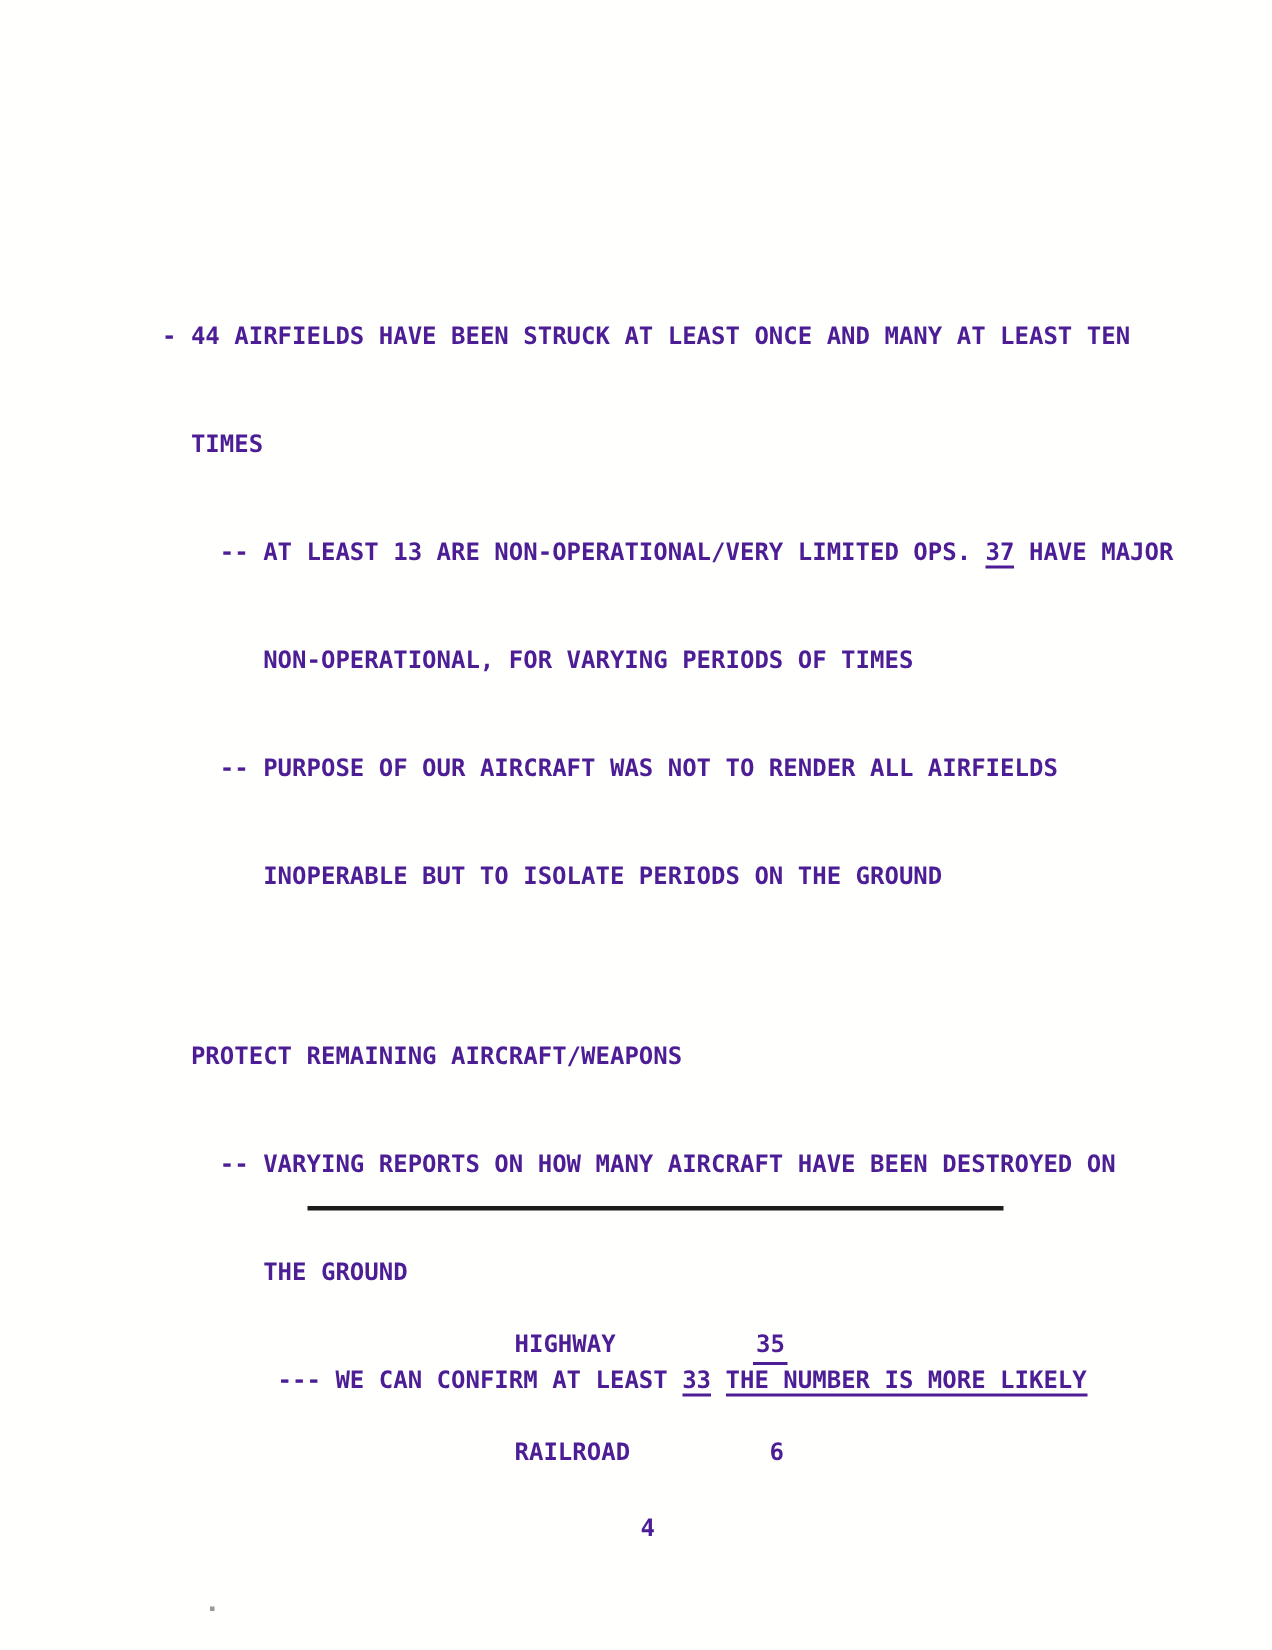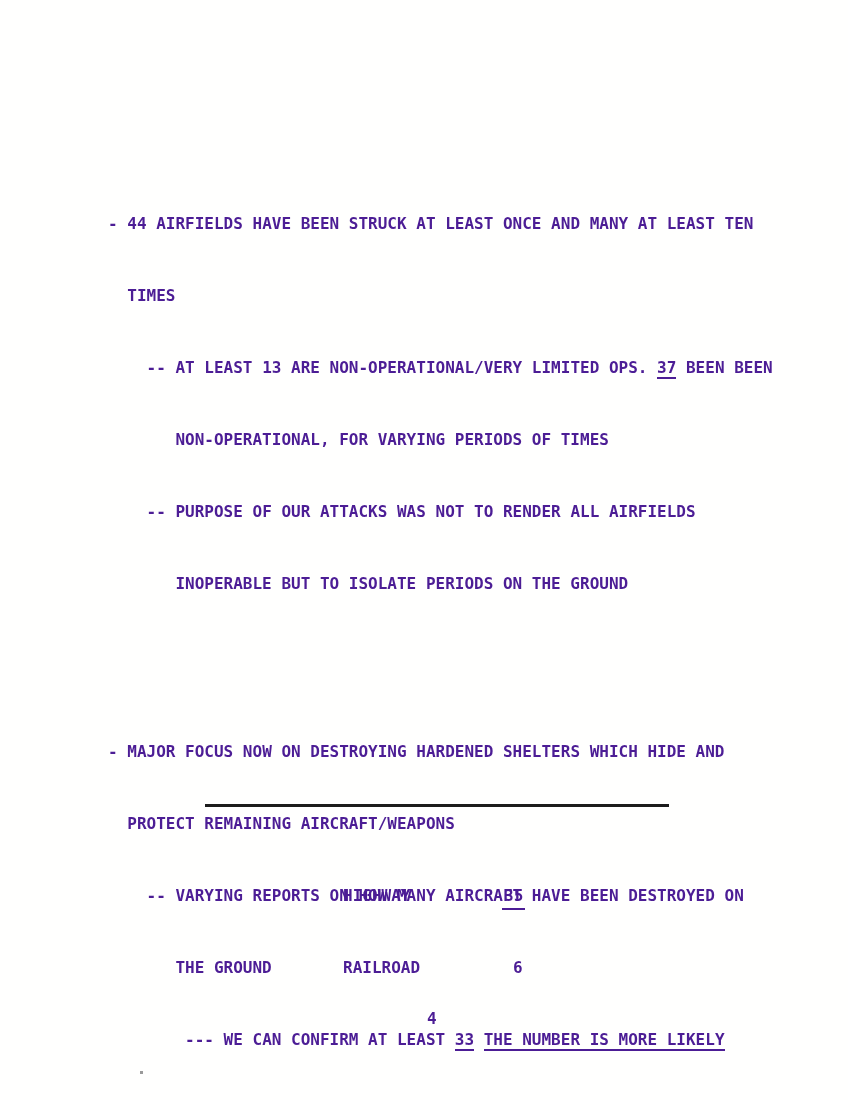--- a/index.html
+++ b/index.html
@@ -68,27 +68,26 @@
 </head>
 <body>
 
 <div class="page">
 
   <div class="doc">
 
     
     <div class="line ind0"><span>- 44 AIRFIELDS HAVE BEEN STRUCK AT LEAST ONCE AND MANY AT LEAST TEN</span></div>
     <div class="line ind0c"><span>TIMES</span></div>
-    <div class="line ind1"><span>-- AT LEAST 13 ARE NON-OPERATIONAL/VERY LIMITED OPS. </span><span class="u">37</span><span> BEEN BEEN</span></div>
+    <div class="line ind1"><span>-- AT LEAST 13 ARE NON-OPERATIONAL/VERY LIMITED OPS. </span><span class="u">37</span><span> HAVE MAJOR</span></div>
     <div class="line ind1c"><span>NON-OPERATIONAL, FOR VARYING PERIODS OF TIMES</span></div>
-    <div class="line ind1"><span>-- PURPOSE OF OUR ATTACKS WAS NOT TO RENDER ALL AIRFIELDS</span></div>
+    <div class="line ind1"><span>-- PURPOSE OF OUR AIRCRAFT WAS NOT TO RENDER ALL AIRFIELDS</span></div>
     <div class="line ind1c"><span>INOPERABLE BUT TO ISOLATE PERIODS ON THE GROUND</span></div>
 
     
-    <div class="line ind0 gap2"><span>- MAJOR FOCUS NOW ON DESTROYING HARDENED SHELTERS WHICH HIDE AND</span></div>
     <div class="line ind0c"><span>PROTECT REMAINING AIRCRAFT/WEAPONS</span></div>
     <div class="line ind1"><span>-- VARYING REPORTS ON HOW MANY AIRCRAFT HAVE BEEN DESTROYED ON</span></div>
     <div class="line ind1c"><span>THE GROUND</span></div>
     <div class="line ind2"><span>--- WE CAN CONFIRM AT LEAST </span><span class="u">33</span><span> </span><span class="u">THE NUMBER IS MORE LIKELY</span></div>
     
     
     
     
 
     

